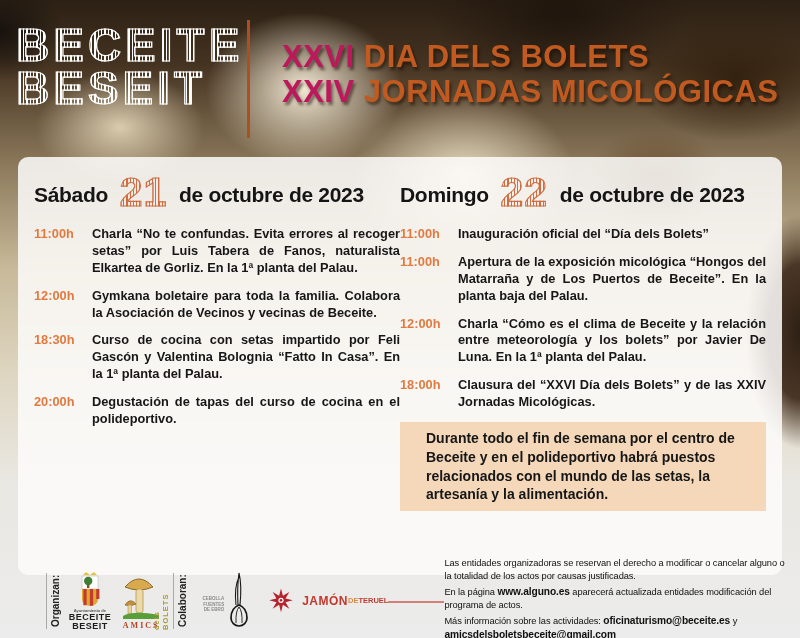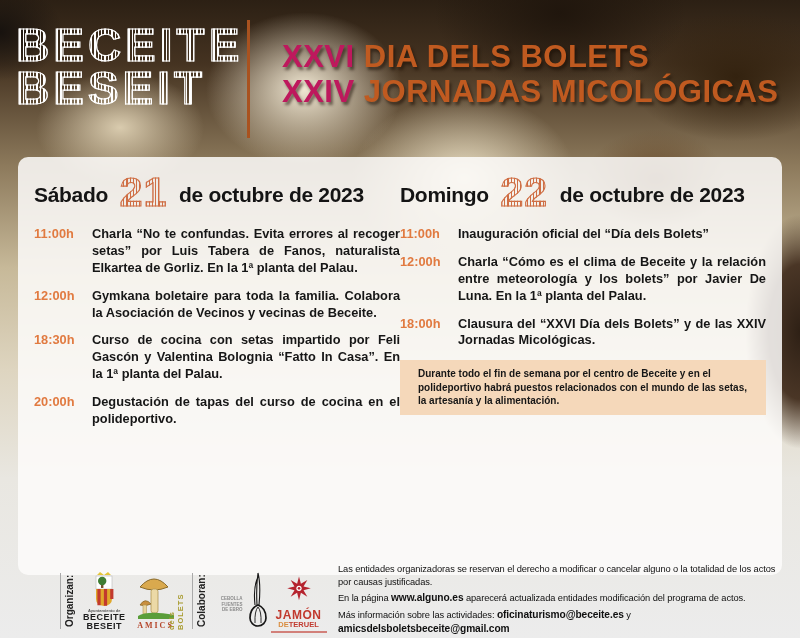--- a/index.html
+++ b/index.html
@@ -62,22 +62,22 @@
   .event{
     margin:0 0 11px 0;
     font-size:12.8px;font-weight:700;line-height:1.32;
     color:#161616;text-align:justify;
     padding-left:58px;text-indent:-58px;
   }
   .time{color:#e17a40;display:inline-block;width:58px;text-indent:0;}
   .time.wide{width:auto;margin-right:5px;}
   .notice{
     background:#f5d8ba;
-    padding:7px 18px;
-    font-size:10px;font-weight:700;line-height:1.34;color:#161616;
+    padding:7px 26px;
+    font-size:14px;font-weight:700;line-height:1.34;color:#161616;
     margin-top:4px;
   }
   
   .footer{position:absolute;left:0;right:0;top:564px;height:74px;display:flex;align-items:center;}
   .rule{width:1px;height:56px;background:#a9a9a9;margin:0 3px 0 0;}
   .vert-label{
     writing-mode:vertical-rl;transform:rotate(180deg);
     font-size:10px;font-weight:700;color:#222;height:60px;text-align:center;
   }
   .logo-box{display:flex;flex-direction:column;align-items:center;justify-content:flex-end;margin-left:8px;}
@@ -85,21 +85,21 @@
   .ayto-big{font-size:9px;font-weight:700;color:#1d1d1d;line-height:1.05;letter-spacing:0.5px;}
   .amics-wrap{position:relative;margin-left:10px;}
   .amics-word{font-size:8px;font-weight:700;color:#b5452a;letter-spacing:2px;font-family:"Liberation Serif",serif;}
   .amics-vert{
     position:absolute;right:-9px;top:0;
     writing-mode:vertical-rl;transform:rotate(180deg);
     font-size:7.5px;font-weight:700;color:#a89b2f;letter-spacing:1px;
   }
   .cebolla-wrap{display:flex;align-items:flex-end;margin-left:10px;}
   .cebolla-text{font-size:4.5px;color:#8a8a8a;width:26px;line-height:1.25;text-align:right;margin:0 2px 18px 0;font-weight:700;}
-  .jamon-wrap{display:flex;flex-direction:column;align-items:center;margin-left:0;}
+  .jamon-wrap{display:flex;flex-direction:row;align-items:center;margin-left:8px;}
   .jamon-word{font-size:12px;font-weight:700;color:#c1392e;letter-spacing:0.5px;line-height:1;}
   .jamon-sub{font-size:7.5px;font-weight:700;line-height:1.1;}
   .jamon-sub .de{color:#d98c3f;}
   .jamon-sub .teruel{color:#c1392e;}
   .jamon-line{width:56px;height:2px;background:#c1392e;opacity:0.6;margin-top:2px;}
   .legal{margin-left:auto;margin-right:10px;width:452px;color:#101010;}
   .legal p{margin:0 0 3px 0;font-size:9.3px;font-weight:400;line-height:1.35;letter-spacing:-0.1px;}
   .legal .b{font-weight:700;font-size:10.2px;}
 </style>
 </head>
@@ -139,20 +139,21 @@
       <p class="event"><span class="time">20:00h</span><span>Degustación de tapas del curso de cocina en el polideportivo.</span></p>
     </div>
 
     <div class="col">
       <h2 class="day-header">
         <span class="day-name">Domingo</span>
         <span class="day-num">22</span>
         <span class="day-rest">de octubre de 2023</span>
       </h2>
       <p class="event"><span class="time">11:00h</span><span>Inauguración oficial del “Día dels Bolets”</span></p>
+      <p class="event"><span class="time">11:00h</span><span>Apertura de la exposición micológica “Hongos del Matarraña y de Los Puertos de Beceite”. En la planta baja del Palau.</span></p>
       <p class="event"><span class="time">12:00h</span><span>Charla “Cómo es el clima de Beceite y la relación entre meteorología y los bolets” por Javier De Luna. En la 1ª planta del Palau.</span></p>
       <p class="event"><span class="time">18:00h</span><span>Clausura del “XXVI Día dels Bolets” y de las XXIV Jornadas Micológicas.</span></p>
       <div class="notice">Durante todo el fin de semana por el centro de Beceite y en el polideportivo habrá puestos relacionados con el mundo de las setas, la artesanía y la alimentación.</div>
     </div>
   </div>
 
   <div class="footer">
     <div style="width:60px"></div>
     <div class="rule"></div>
     <div class="vert-label">Organizan:</div>

